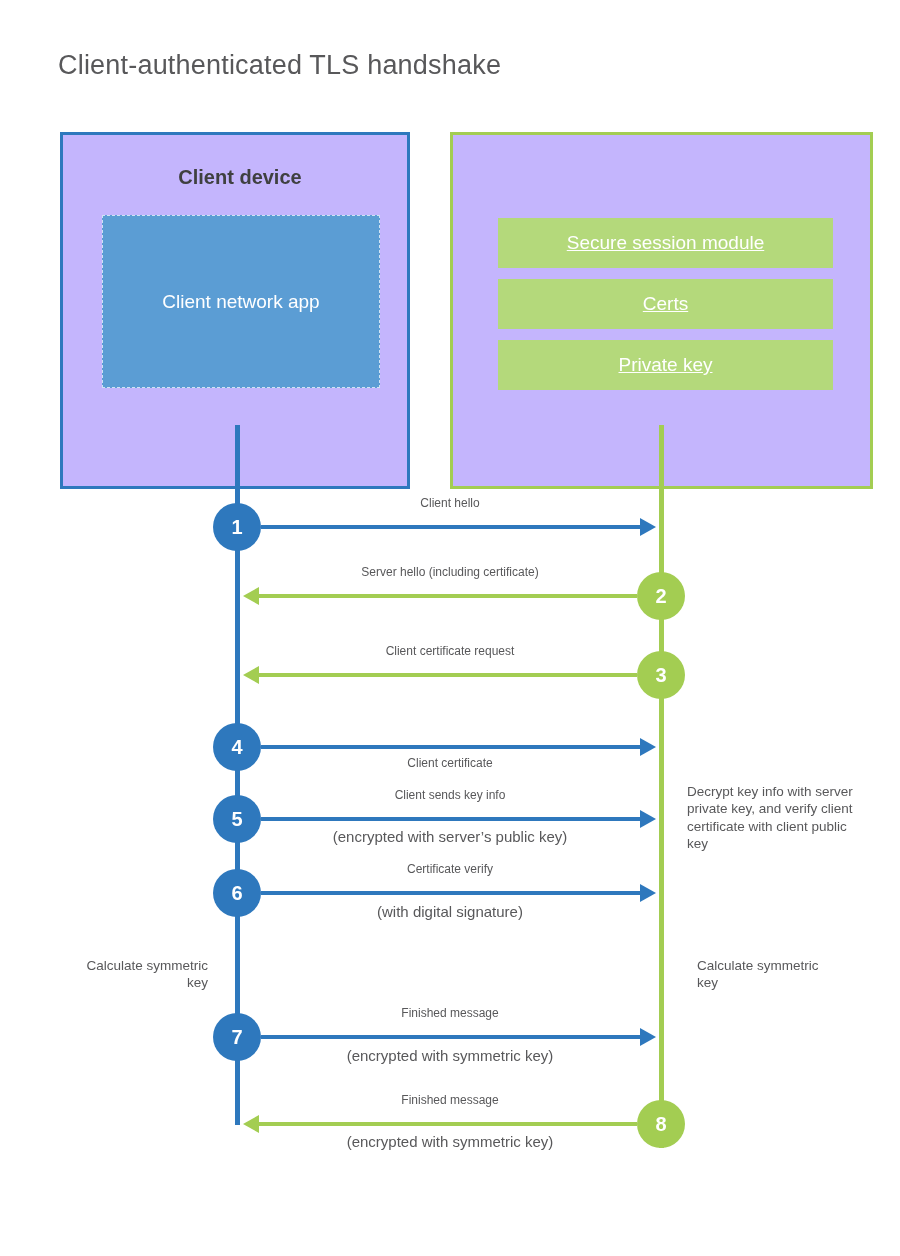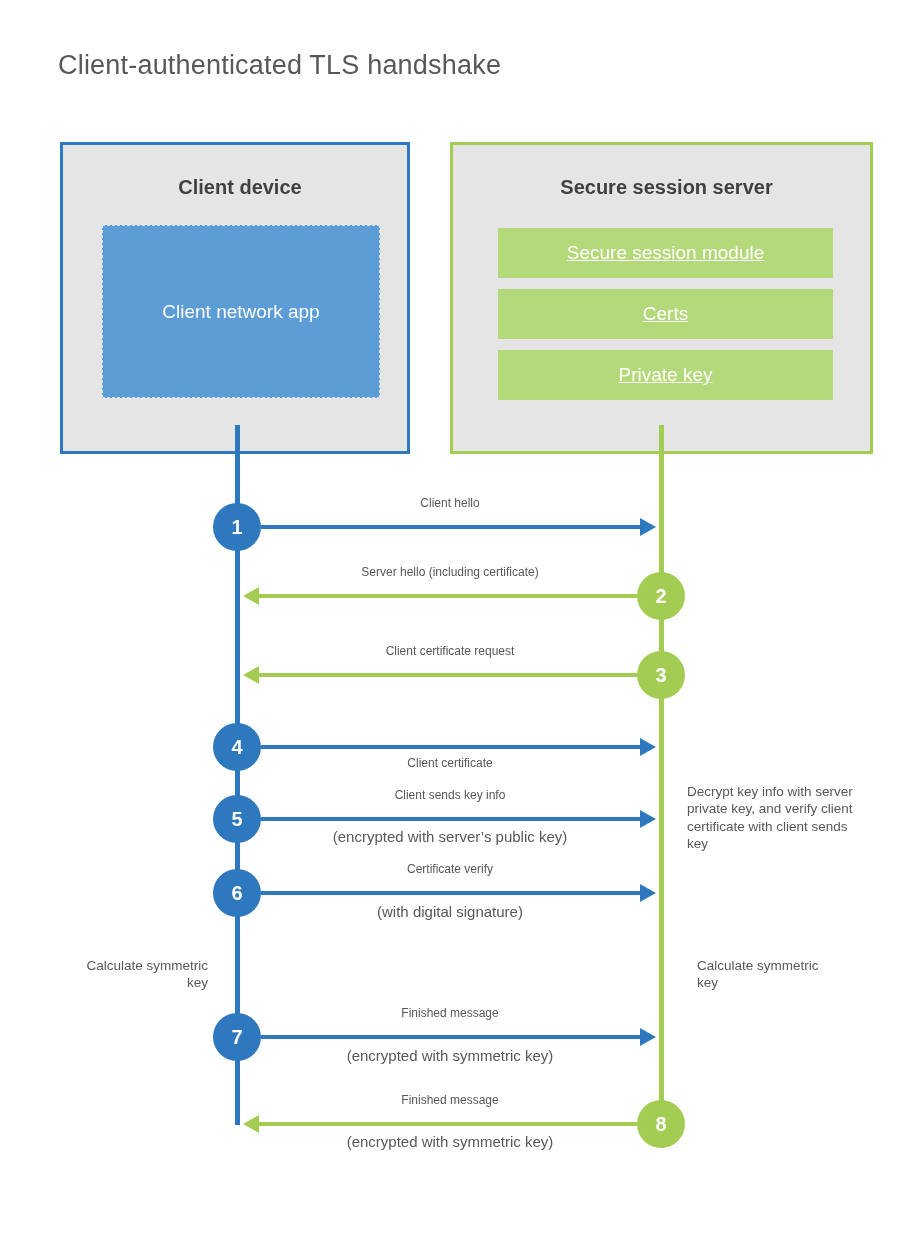--- a/index.html
+++ b/index.html
@@ -9,21 +9,21 @@
     --green-fill:#b4d97b;
     --text:#58585a;
     --heading:#3f4040;
   }
   *{margin:5px;padding:0;box-sizing:border-box;}
   body{background:#ffffff;font-family:"Liberation Sans","DejaVu Sans",sans-serif;}
   .page{position:relative;width:900px;height:1256px;background:#ffffff;overflow:hidden;}
   .title{position:absolute;left:38px;top:30px;font-size:27px;font-weight:300;color:var(--text);letter-spacing:0.2px;}
 
   
-  .actor{position:absolute;top:122px;height:312px;background:#e5e5e5;border:3px solid;}
+  .actor{position:absolute;top:112px;height:357px;background:#c4b5fd;border:3px solid;}
   .client-box{left:40px;width:350px;border-color:var(--blue);}
   .server-box{left:430px;width:423px;border-color:var(--green);}
   .actor-title{position:absolute;top:26px;left:0;width:100%;text-align:center;font-size:20px;font-weight:700;color:var(--heading);}
   .client-app{position:absolute;left:34px;top:75px;width:278px;height:173px;background:var(--blue-fill);border:1px dashed #cfe3f3;display:flex;align-items:center;justify-content:center;text-align:right;}
   .client-app-label{display:inline-block;max-width:185px;font-size:19px;line-height:1.65;color:#ffffff;}
   .server-bar{position:absolute;left:40px;width:335px;height:50px;background:var(--green-fill);text-align:center;line-height:50px;font-size:19px;color:#ffffff;text-decoration:underline;}
 
   
   .lifeline{position:absolute;width:5px;z-index:1;}
   .lifeline.blue{left:215px;top:405px;height:700px;background:var(--blue);}
@@ -61,21 +61,20 @@
   <div class="title">Client-authenticated TLS handshake</div>
 
   <div class="actor client-box">
     <div class="actor-title">Client device</div>
     <div class="client-app">
       <span class="client-app-label">Client network app</span>
     </div>
   </div>
 
   <div class="actor server-box">
-    <div class="actor-title">Secure session server</div>
     <div class="server-bar" style="top:78px">Secure session module</div>
     <div class="server-bar" style="top:139px">Certs</div>
     <div class="server-bar" style="top:200px">Private key</div>
   </div>
 
   <div class="lifeline blue"></div>
   <div class="lifeline green"></div>
 
   <div class="step blue-bg" style="top:483px">1</div>
   <div class="arrow blue" style="top:505px"></div>
@@ -96,21 +95,21 @@
   <div class="step blue-bg" style="top:775px">5</div>
   <div class="arrow blue" style="top:797px"></div>
   <div class="msg-label" style="top:768px">Client sends key info</div>
   <div class="msg-sub" style="top:808px">(encrypted with server’s public key)</div>
 
   <div class="step blue-bg" style="top:849px">6</div>
   <div class="arrow blue" style="top:871px"></div>
   <div class="msg-label" style="top:842px">Certificate verify</div>
   <div class="msg-sub" style="top:883px">(with digital signature)</div>
 
-  <div class="side-note note-decrypt">Decrypt key info with server private key, and verify client certificate with client sends key</div>
+  <div class="side-note note-decrypt">Decrypt key info with server private key, and verify client certificate with client public key</div>
   <div class="side-note calc-left">Calculate symmetric key</div>
   <div class="side-note calc-right">Calculate symmetric key</div>
 
   <div class="step blue-bg" style="top:993px">7</div>
   <div class="arrow blue" style="top:1015px"></div>
   <div class="msg-label" style="top:986px">Finished message</div>
   <div class="msg-sub" style="top:1027px">(encrypted with symmetric key)</div>
 
   <div class="step green-bg" style="top:1080px">8</div>
   <div class="arrow green" style="top:1102px"></div>

